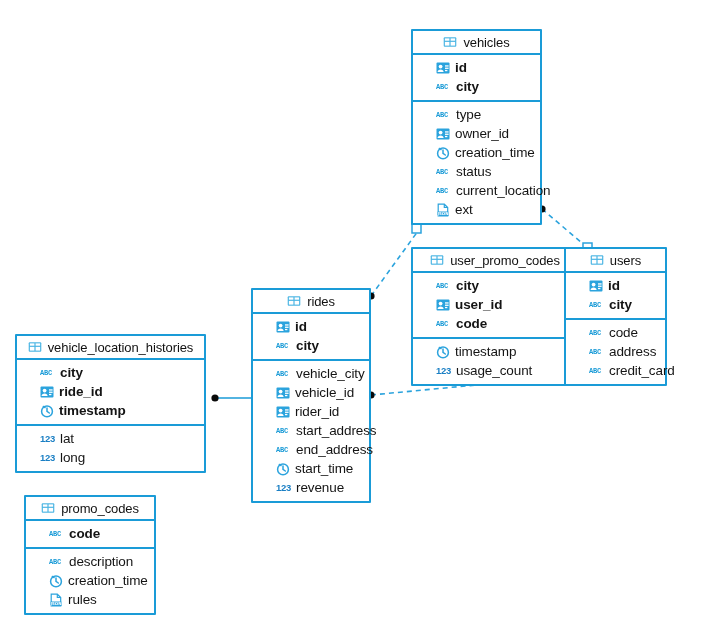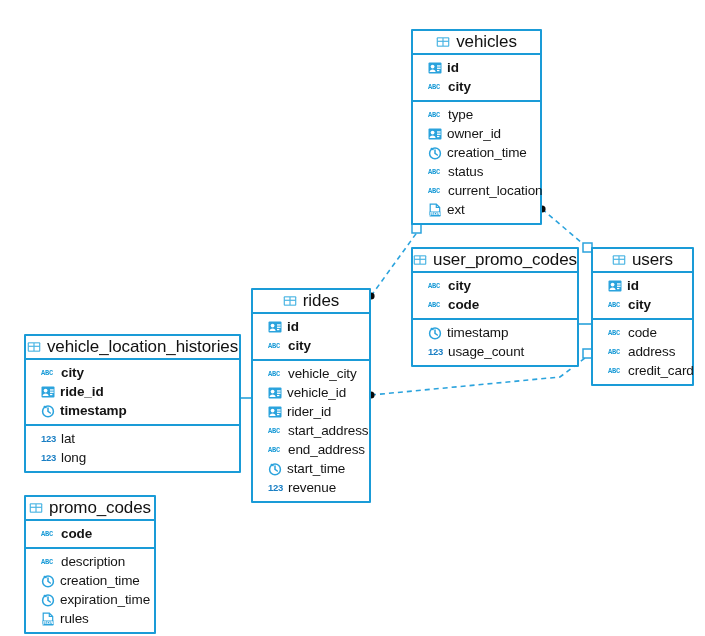--- a/index.html
+++ b/index.html
@@ -41,28 +41,28 @@
     display: flex;
     align-items: center;
     justify-content: center;
     gap: 6px;
     height: 24px;
     border-bottom: 2px solid #1a9bd7;
     box-sizing: border-box;
     padding: 0 6px;
   }
   .tbl-title {
-    font-size: 17px;
+    font-size: 13px;
     color: #111111;
     white-space: nowrap;
     letter-spacing: -0.1px;
   }
   .tbl-section {
     box-sizing: border-box;
-    padding: 3px 0 4px 8px;
+    padding: 3px 0 4px 16px;
   }
   .tbl-section.keys {
     border-bottom: 2px solid #1a9bd7;
   }
   .col-row {
     display: flex;
     align-items: center;
     gap: 5px;
     height: 19px;
     padding-left: 7px;
@@ -257,20 +257,33 @@
             </svg>
           </span>
           <span class="tbl-title">user_promo_codes</span>
         </div>
         <div class="tbl-section keys">
           <div class="col-row pk">
             <span class="ic-abc">ABC</span>
             <span class="col-name">city</span>
           </div>
           <div class="col-row pk">
+            <span class="ic">
+              <svg width="14" height="14" viewBox="0 0 14 14">
+                <rect x="0.5" y="1.5" width="13" height="11" rx="1" fill="#2ba3dd"></rect>
+                <circle cx="4.6" cy="5.6" r="1.9" fill="#ffffff"></circle>
+                <path d="M1.6 11.1c0-1.7 1.3-2.7 3-2.7s3 1 3 2.7z" fill="#ffffff"></path>
+                <rect x="9" y="4.3" width="3.6" height="1.3" fill="#ffffff"></rect>
+                <rect x="9" y="6.6" width="3.6" height="1.3" fill="#ffffff"></rect>
+                <rect x="9" y="8.9" width="2.4" height="1.3" fill="#ffffff"></rect>
+              </svg>
+            </span>
+            <span class="col-name">user_id</span>
+          </div>
+          <div class="col-row pk">
             <span class="ic-abc">ABC</span>
             <span class="col-name">code</span>
           </div>
         </div>
         <div class="tbl-section">
           <div class="col-row">
             <span class="ic">
               <svg width="14" height="14" viewBox="0 0 14 14">
                 <circle cx="7" cy="7.4" r="5.4" fill="#ffffff" stroke="#2ba3dd" stroke-width="1.5"></circle>
                 <path d="M7 4.1V7.4L9.3 9" stroke="#2ba3dd" stroke-width="1.5" fill="none" stroke-linecap="round"></path>
@@ -278,21 +291,21 @@
               </svg>
             </span>
             <span class="col-name">timestamp</span>
           </div>
           <div class="col-row">
             <span class="ic-num">123</span>
             <span class="col-name">usage_count</span>
           </div>
         </div>
       </div>
-      <div class="table-node" style="left: 591px; top: 247px; width: 103px;">
+      <div class="table-node" style="left: 564px; top: 247px; width: 103px;">
         <div class="tbl-header">
           <span class="ic">
             <svg width="14" height="14" viewBox="0 0 14 14">
               <rect x="0.7" y="2.2" width="12.6" height="9.6" rx="1" fill="#4db6e4"></rect>
               <rect x="1.9" y="3.4" width="4.5" height="2.3" fill="#ffffff"></rect>
               <rect x="7.6" y="3.4" width="4.5" height="2.3" fill="#ffffff"></rect>
               <rect x="1.9" y="6.9" width="4.5" height="3.7" fill="#ffffff"></rect>
               <rect x="7.6" y="6.9" width="4.5" height="3.7" fill="#ffffff"></rect>
             </svg>
           </span>
@@ -412,21 +425,21 @@
               </svg>
             </span>
             <span class="col-name">start_time</span>
           </div>
           <div class="col-row">
             <span class="ic-num">123</span>
             <span class="col-name">revenue</span>
           </div>
         </div>
       </div>
-      <div class="table-node" style="left: 24px; top: 334px; width: 217px;">
+      <div class="table-node" style="left: 15px; top: 334px; width: 191px;">
         <div class="tbl-header">
           <span class="ic">
             <svg width="14" height="14" viewBox="0 0 14 14">
               <rect x="0.7" y="2.2" width="12.6" height="9.6" rx="1" fill="#4db6e4"></rect>
               <rect x="1.9" y="3.4" width="4.5" height="2.3" fill="#ffffff"></rect>
               <rect x="7.6" y="3.4" width="4.5" height="2.3" fill="#ffffff"></rect>
               <rect x="1.9" y="6.9" width="4.5" height="3.7" fill="#ffffff"></rect>
               <rect x="7.6" y="6.9" width="4.5" height="3.7" fill="#ffffff"></rect>
             </svg>
           </span>
@@ -502,30 +515,20 @@
                 <circle cx="7" cy="7.4" r="5.4" fill="#ffffff" stroke="#2ba3dd" stroke-width="1.5"></circle>
                 <path d="M7 4.1V7.4L9.3 9" stroke="#2ba3dd" stroke-width="1.5" fill="none" stroke-linecap="round"></path>
                 <path d="M3.3 2.4 5.1 3.6" stroke="#2ba3dd" stroke-width="1.4" stroke-linecap="round"></path>
               </svg>
             </span>
             <span class="col-name">creation_time</span>
           </div>
           <div class="col-row">
             <span class="ic">
               <svg width="14" height="14" viewBox="0 0 14 14">
-                <circle cx="7" cy="7.4" r="5.4" fill="#ffffff" stroke="#2ba3dd" stroke-width="1.5"></circle>
-                <path d="M7 4.1V7.4L9.3 9" stroke="#2ba3dd" stroke-width="1.5" fill="none" stroke-linecap="round"></path>
-                <path d="M3.3 2.4 5.1 3.6" stroke="#2ba3dd" stroke-width="1.4" stroke-linecap="round"></path>
-              </svg>
-            </span>
-            <span class="col-name">expiration_time</span>
-          </div>
-          <div class="col-row">
-            <span class="ic">
-              <svg width="14" height="14" viewBox="0 0 14 14">
                 <path d="M2.2 1.2h6.1l3.4 3.3v8.3H2.2z" fill="#ffffff" stroke="#2ba3dd" stroke-width="1.2"></path>
                 <path d="M8.3 1.2v3.3h3.4" fill="none" stroke="#2ba3dd" stroke-width="1.2"></path>
                 <rect x="1.4" y="8.4" width="11.2" height="4.6" rx="0.6" fill="#2ba3dd"></rect>
                 <text x="7" y="12.1" font-family="DejaVu Sans, sans-serif" font-size="4" font-weight="bold" fill="#ffffff" text-anchor="middle">JSON</text>
               </svg>
             </span>
             <span class="col-name">rules</span>
           </div>
         </div>
       </div>

